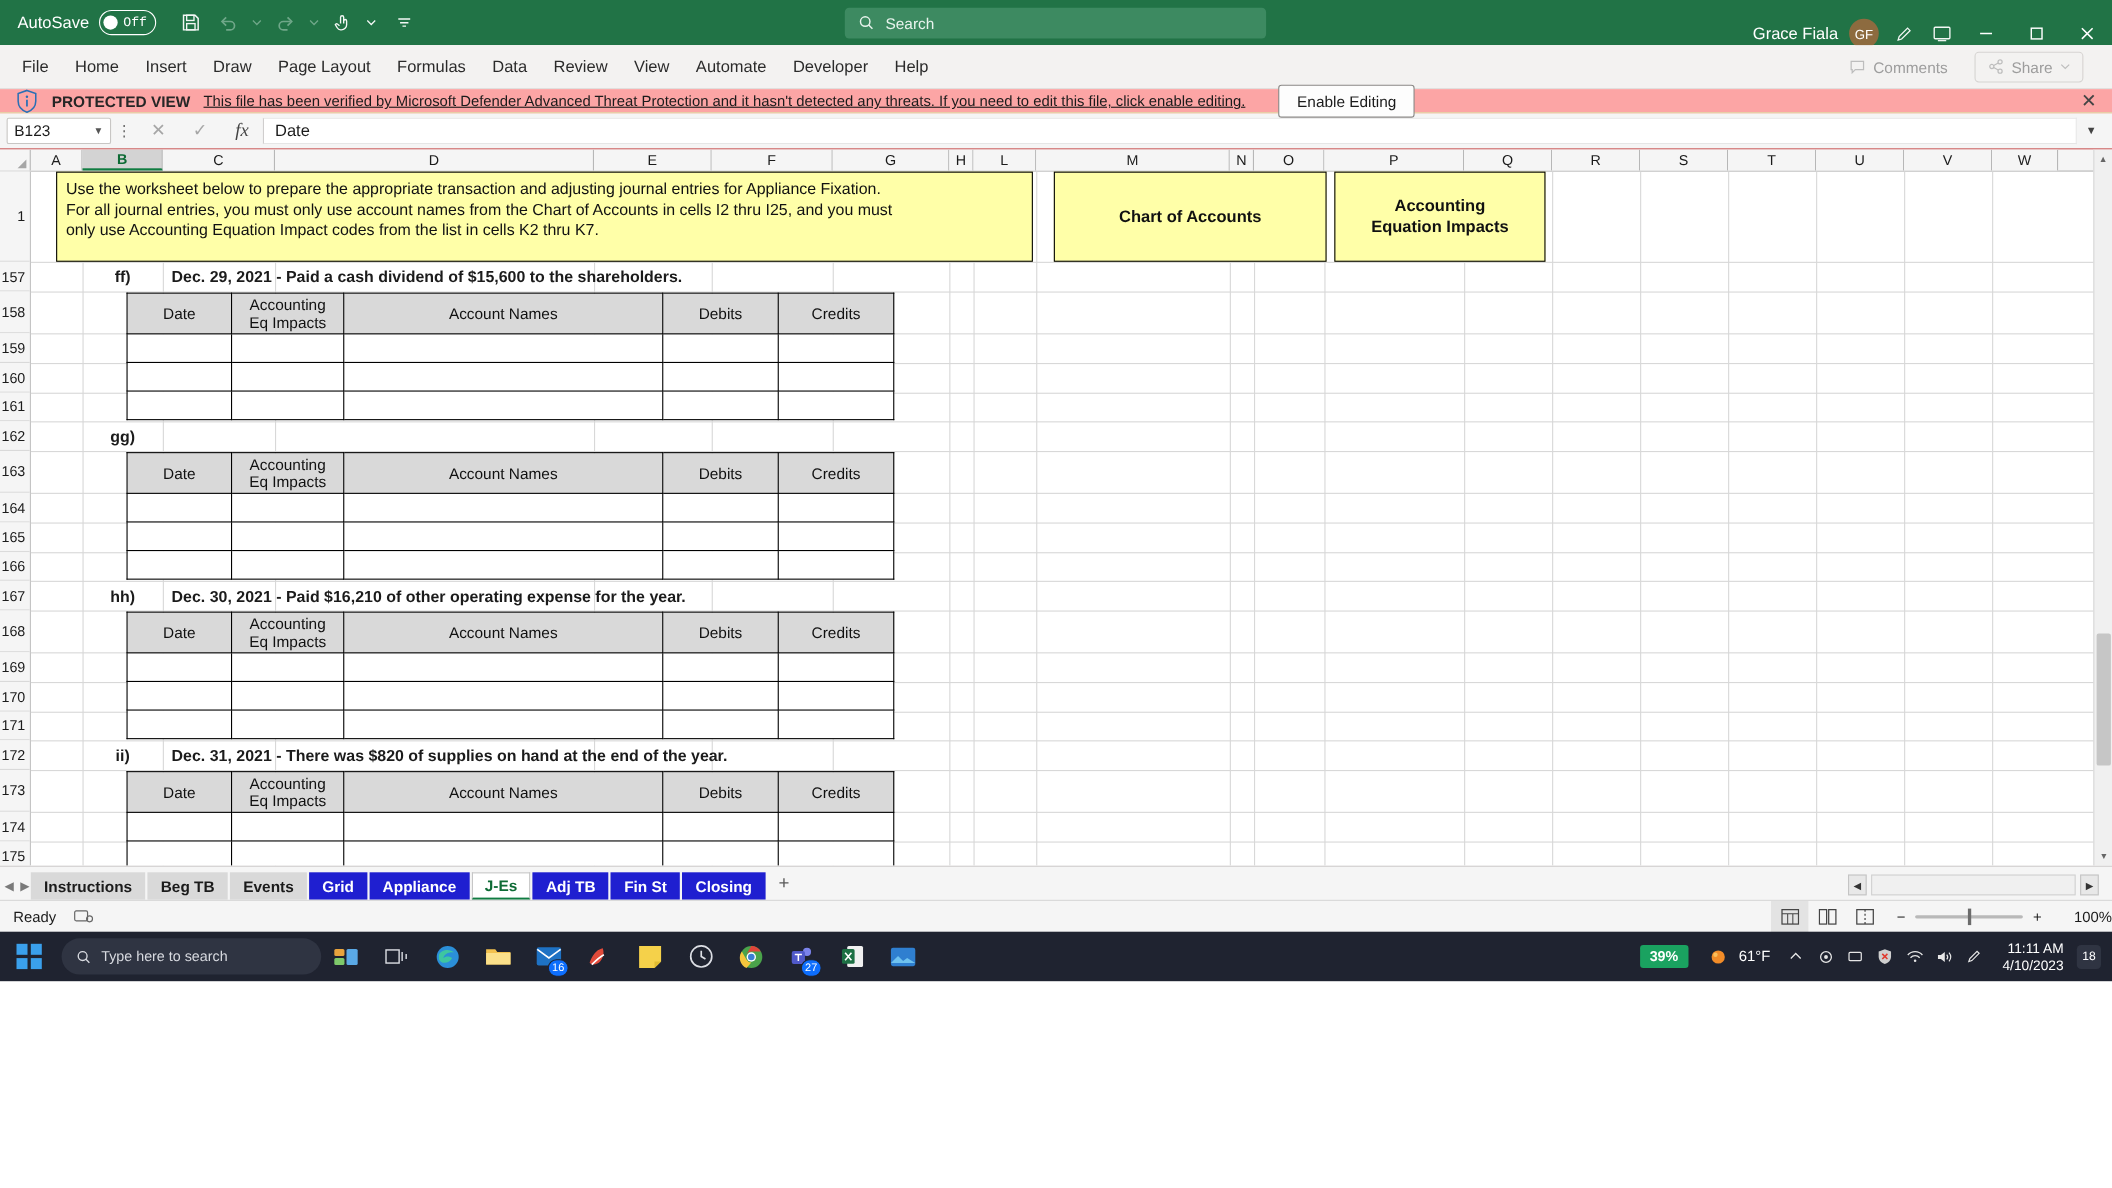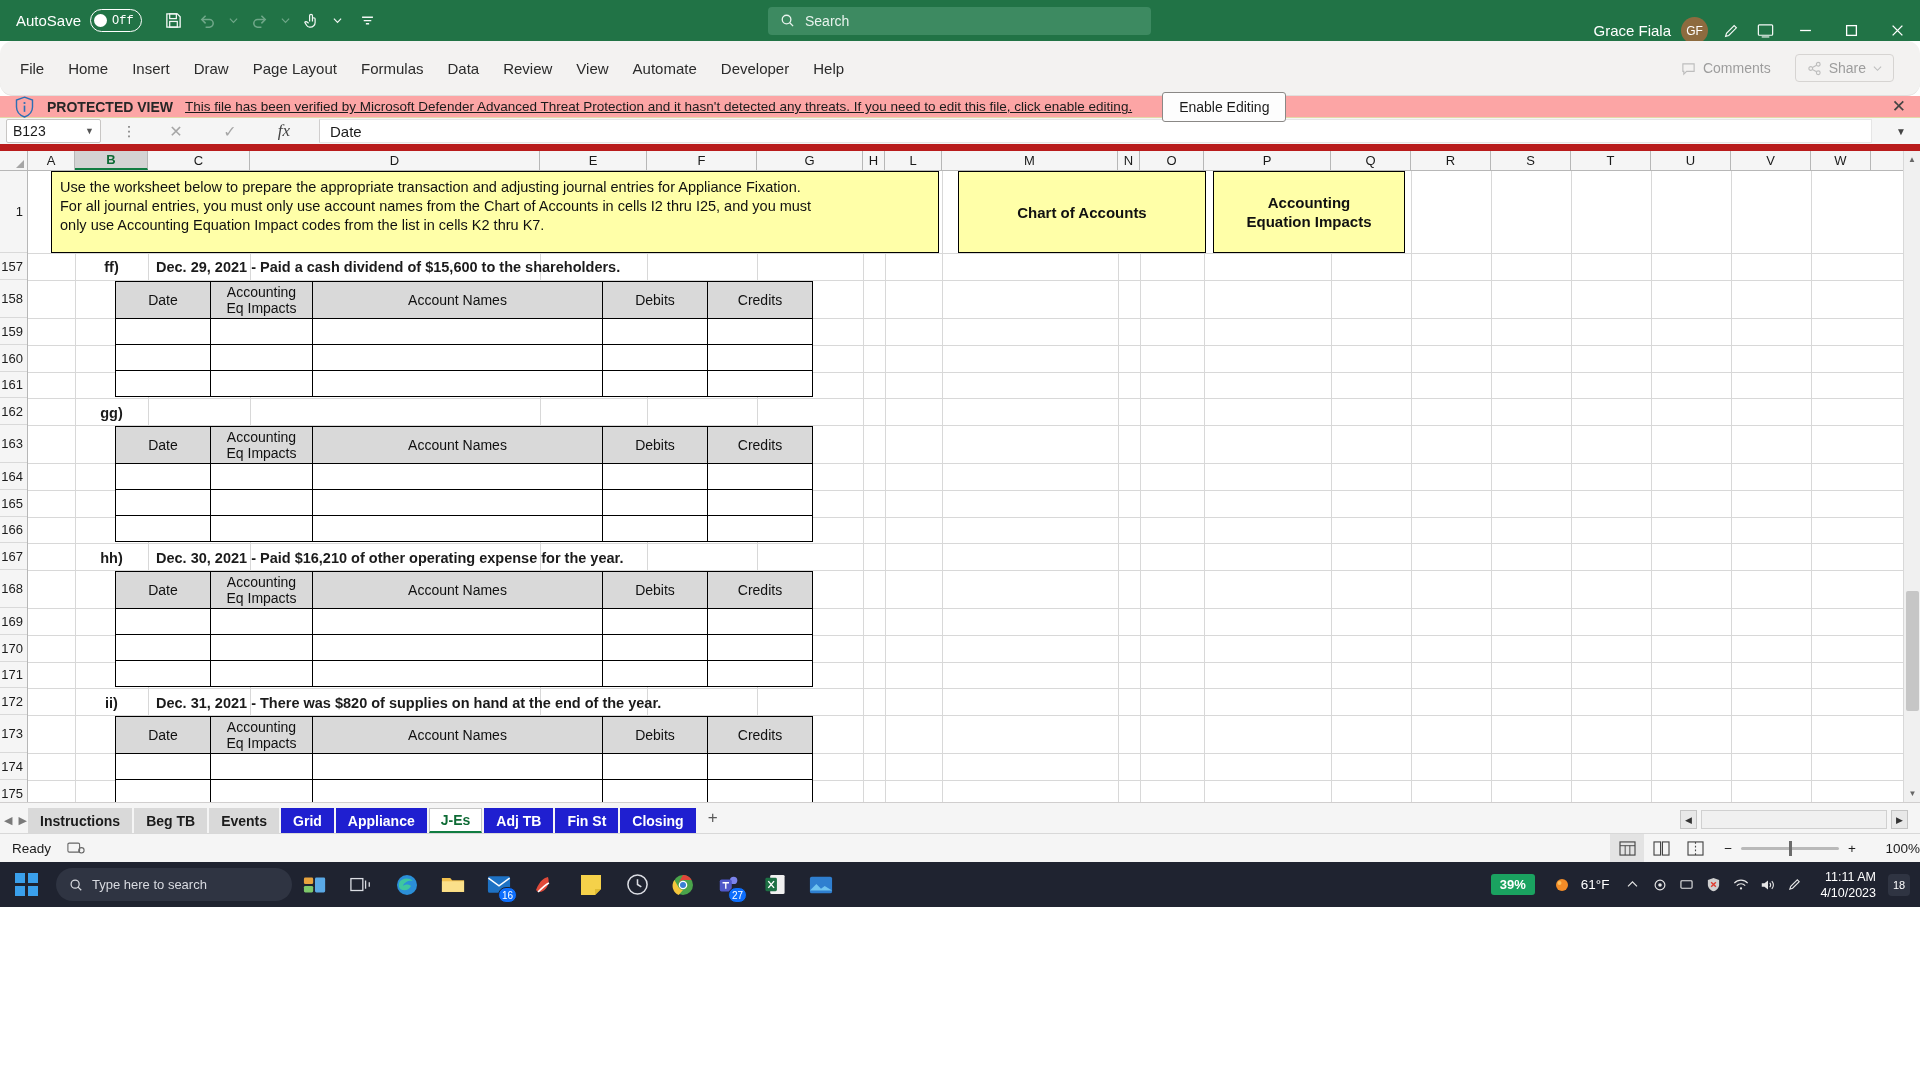--- a/index.html
+++ b/index.html
@@ -45,22 +45,22 @@
   .user{ display:flex; align-items:center; gap:10px; margin-right:6px; font-size:15px;}
   .avatar{
     width:27px;height:27px;border-radius:50%; background:#8d6b3f; color:#fff;
     font-size:12px; display:flex;align-items:center;justify-content:center;
   }
   .wbtn{ width:46px;height:41px; display:flex;align-items:center;justify-content:center;
          color:#fff; font-size:15px;}
 
   
   .ribbon{
-    height:55px; background:#f3f2f1; display:flex; align-items:center;
-    border-bottom:1px solid #e1dfdd; padding-left:8px; position:relative;border-radius:13px;
+    height:40px; background:#f3f2f1; display:flex; align-items:center;
+    border-bottom:1px solid #e1dfdd; padding-left:8px; position:relative;
   }
   .rtab{ padding:6px 12px; font-size:15px; color:#2b2b2b; border-radius:4px; }
   .ribbon-right{ position:absolute; right:26px; display:flex; align-items:center; gap:12px;}
   .ghostbtn{
     display:flex;align-items:center;gap:7px; color:#9d9d9d; font-size:14px;
     padding:5px 11px; border:1px solid transparent; border-radius:4px;
   }
   .ghostbtn.bordered{ border-color:#d6d4d2; }
 
   
@@ -72,21 +72,21 @@
   .pv-msg{ font-size:13.5px; color:#1b1b1b; text-decoration:underline; }
   .enable-btn{
     margin-left:18px; background:#fdfdfd; border:1px solid #8a8886; border-radius:3px;
     font-size:14px; padding:6px 16px; color:#1b1b1b;
   }
   .pv-close{ position:absolute; right:14px; color:#444; font-size:17px; }
 
   
   .fbar{
     height:33px; background:#f5f5f5; display:flex; align-items:center;
-    border-bottom:7px solid #b91c1c; padding:0 6px; gap:16px;
+    border-bottom:1px solid #b91c1c; padding:0 6px; gap:0;
   }
   .namebox{
     width:95px;height:24px;background:#fff;border:1px solid #c8c6c4;border-radius:2px;
     display:flex;align-items:center;justify-content:space-between;padding:0 6px;font-size:14px;
   }
   .nb-caret{ font-size:9px; color:#555; }
   .dots{ width:24px; text-align:center; color:#707070; font-size:14px; letter-spacing:0; }
   .fb-ico{ width:38px; text-align:center; color:#a6a6a6; font-size:16px; }
   .fb-ico.fx{ color:#444; font-style:italic; font-family:"Liberation Serif",serif; font-size:17px;}
   .finput{

